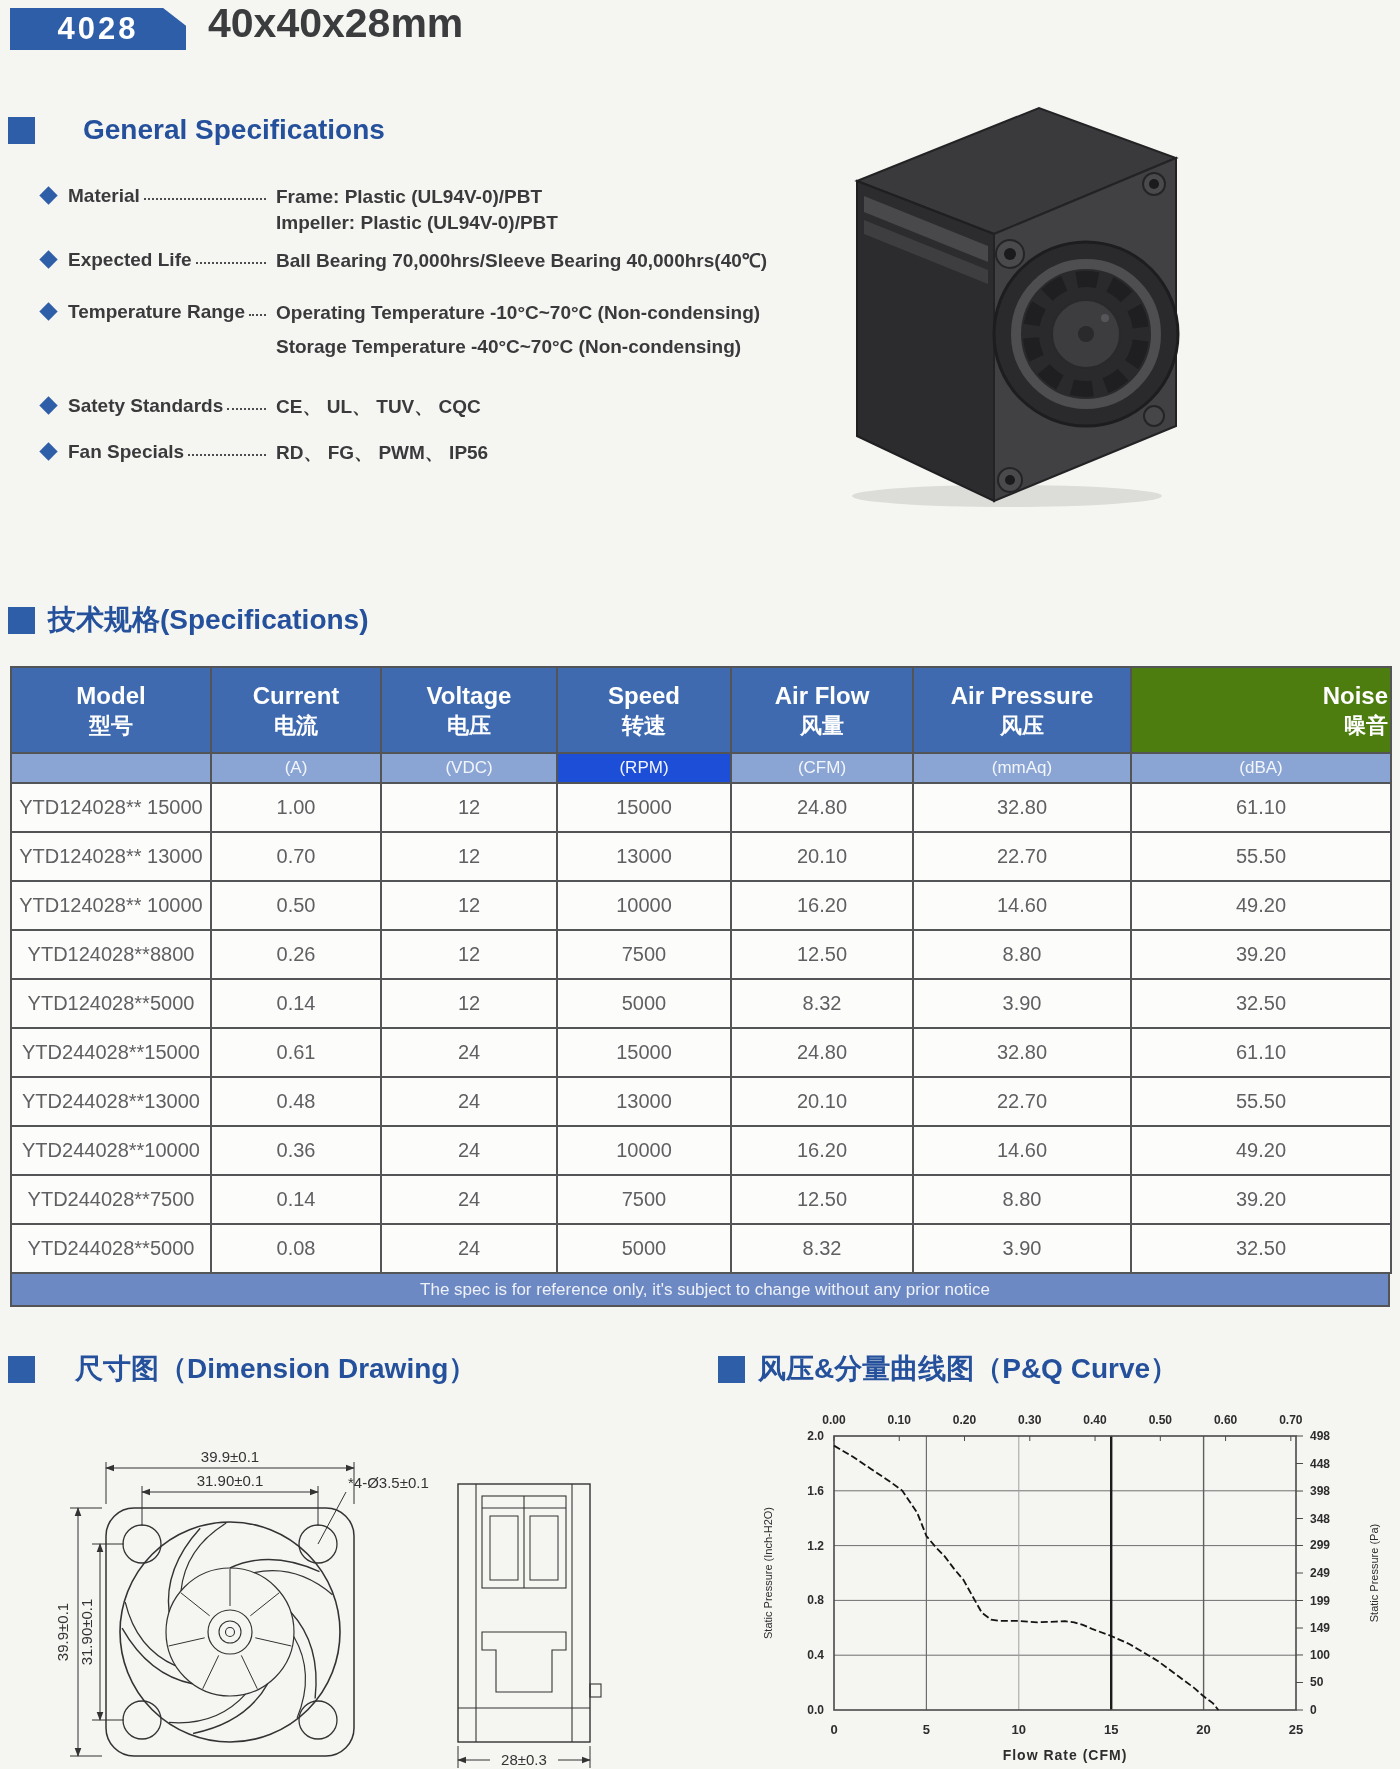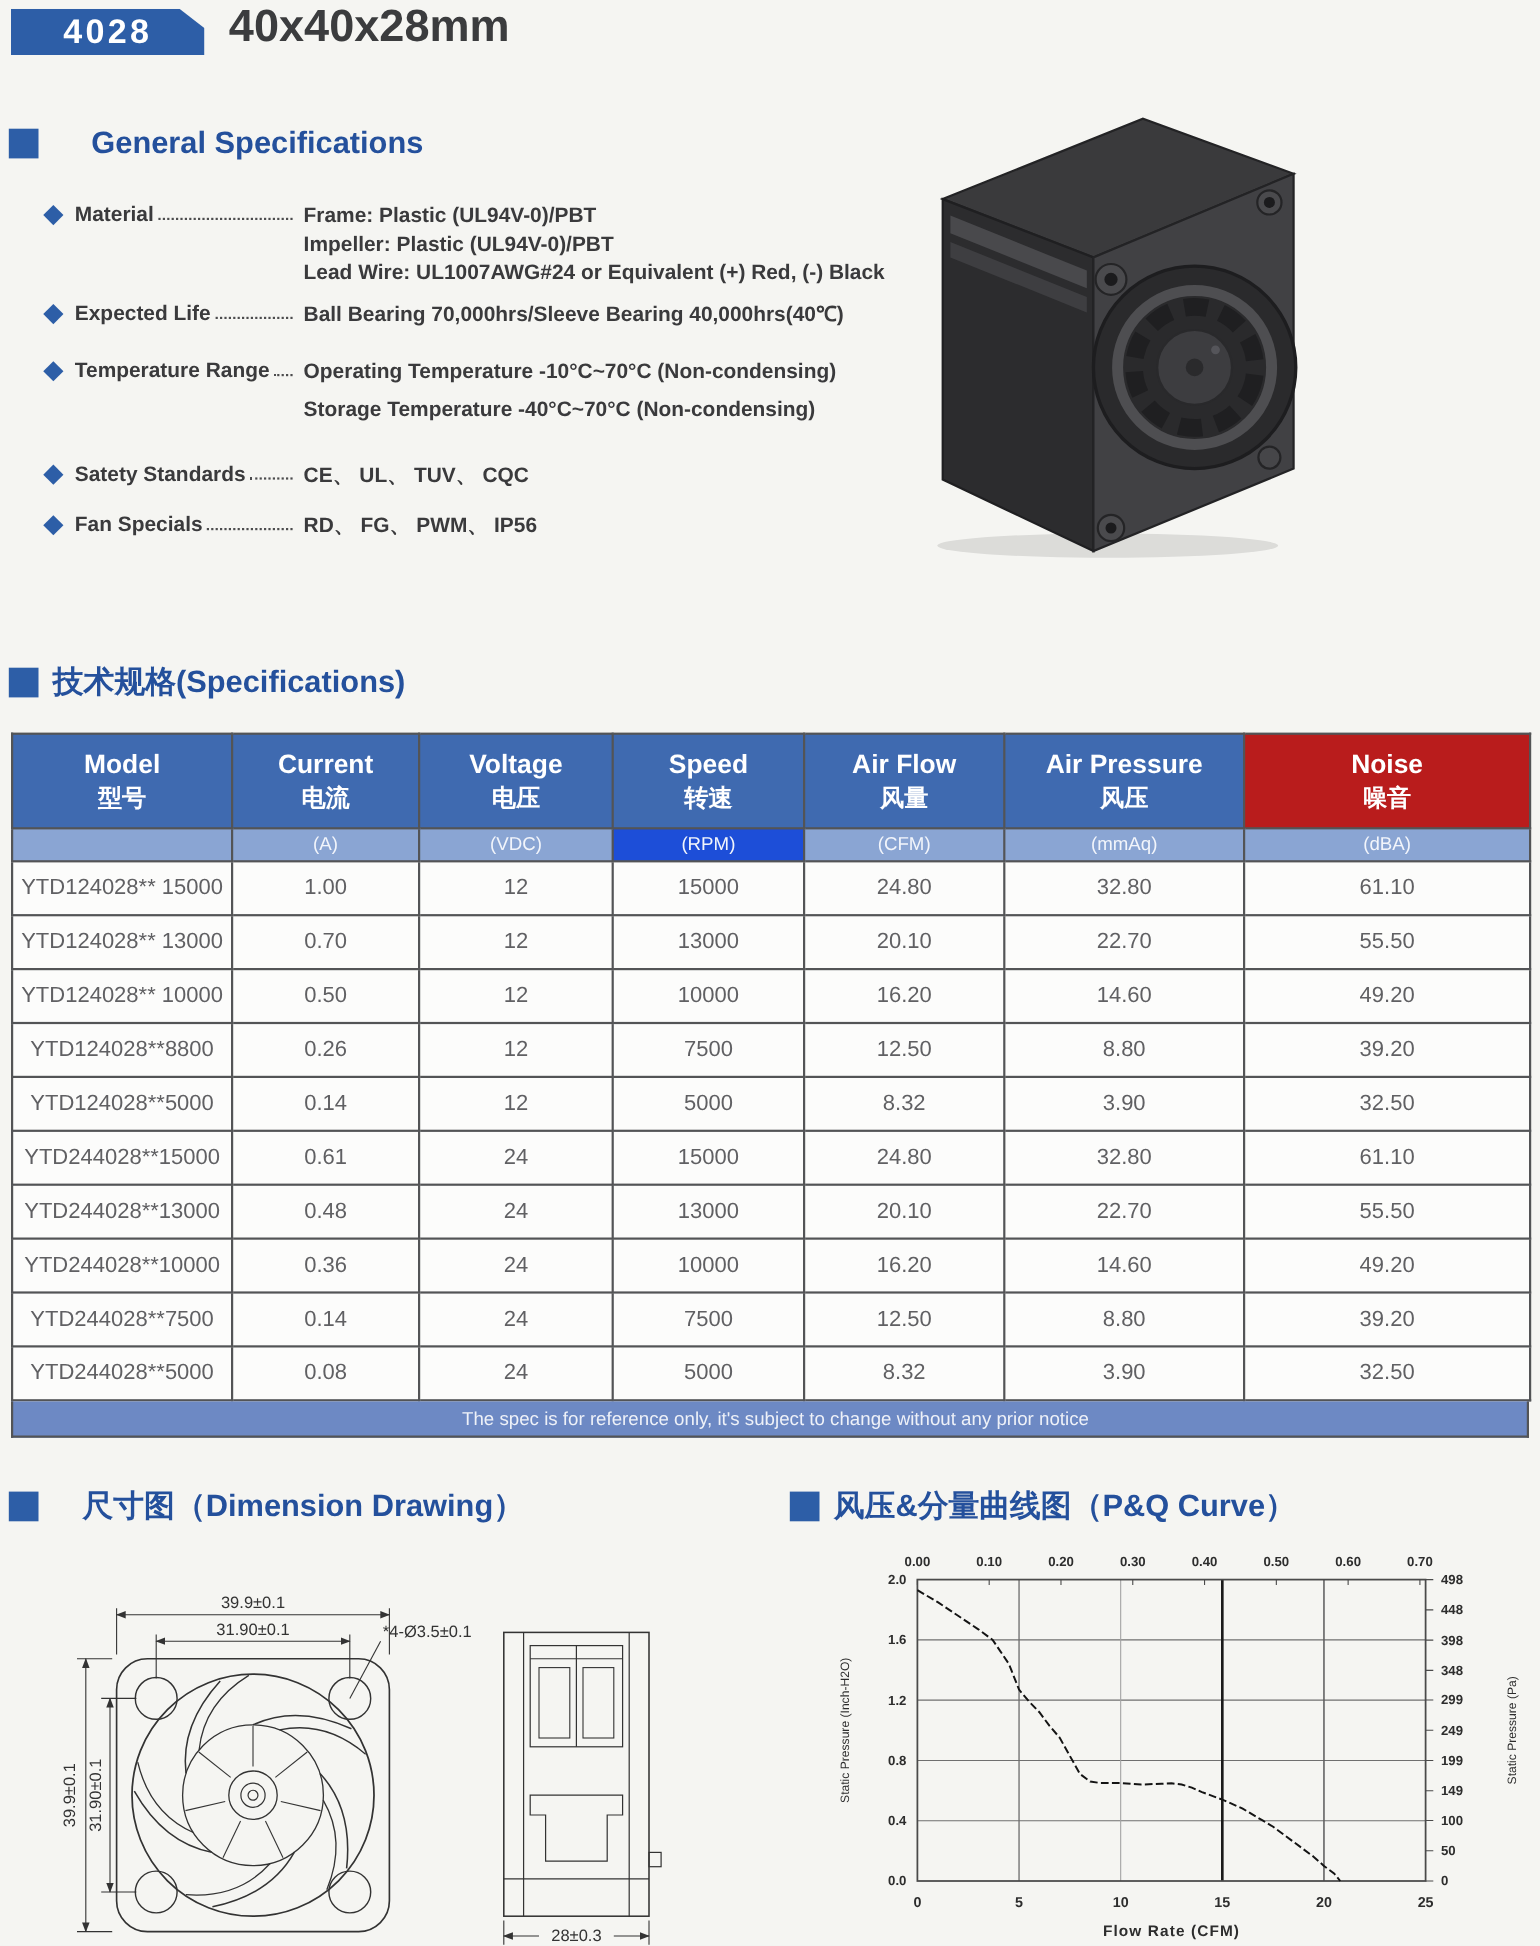--- a/index.html
+++ b/index.html
@@ -86,21 +86,20 @@
   <div class="spec-list" id="spec-list">
       <div class="spec-item">
         <div class="spec-left">
           <span class="diamond"></span>
           <span class="spec-label">Material</span>
           <span class="leader"></span>
         </div>
         <div class="spec-values">
           <div class="spec-value">Frame: Plastic (UL94V-0)/PBT</div>
           <div class="spec-value">Impeller: Plastic (UL94V-0)/PBT</div>
-          <div class="spec-value">Lead Wire: UL1007AWG#24 or Equivalent (+) Red, (-) Black</div>
         </div>
       </div>
       <div class="spec-item">
         <div class="spec-left">
           <span class="diamond"></span>
           <span class="spec-label">Expected Life</span>
           <span class="leader"></span>
         </div>
         <div class="spec-values">
           <div class="spec-value">Ball Bearing 70,000hrs/Sleeve Bearing 40,000hrs(40℃)</div>
@@ -191,21 +190,21 @@
               <div class="th-zh">转速</div>
             </th>
             <th style="background: rgb(63, 106, 176);">
               <div class="th-en">Air Flow</div>
               <div class="th-zh">风量</div>
             </th>
             <th style="background: rgb(63, 106, 176);">
               <div class="th-en">Air Pressure</div>
               <div class="th-zh">风压</div>
             </th>
-            <th style="background: #b91c1c;">
+            <th style="background: #4d7c0f; text-align: right;">
               <div class="th-en">Noise</div>
               <div class="th-zh">噪音</div>
             </th>
           </tr>
           <tr class="units">
             <td style="background: rgb(138, 165, 211);"></td>
             <td style="background: rgb(138, 165, 211);">(A)</td>
             <td style="background: rgb(138, 165, 211);">(VDC)</td>
             <td style="background: #1d4ed8;">(RPM)</td>
             <td style="background: rgb(138, 165, 211);">(CFM)</td>

